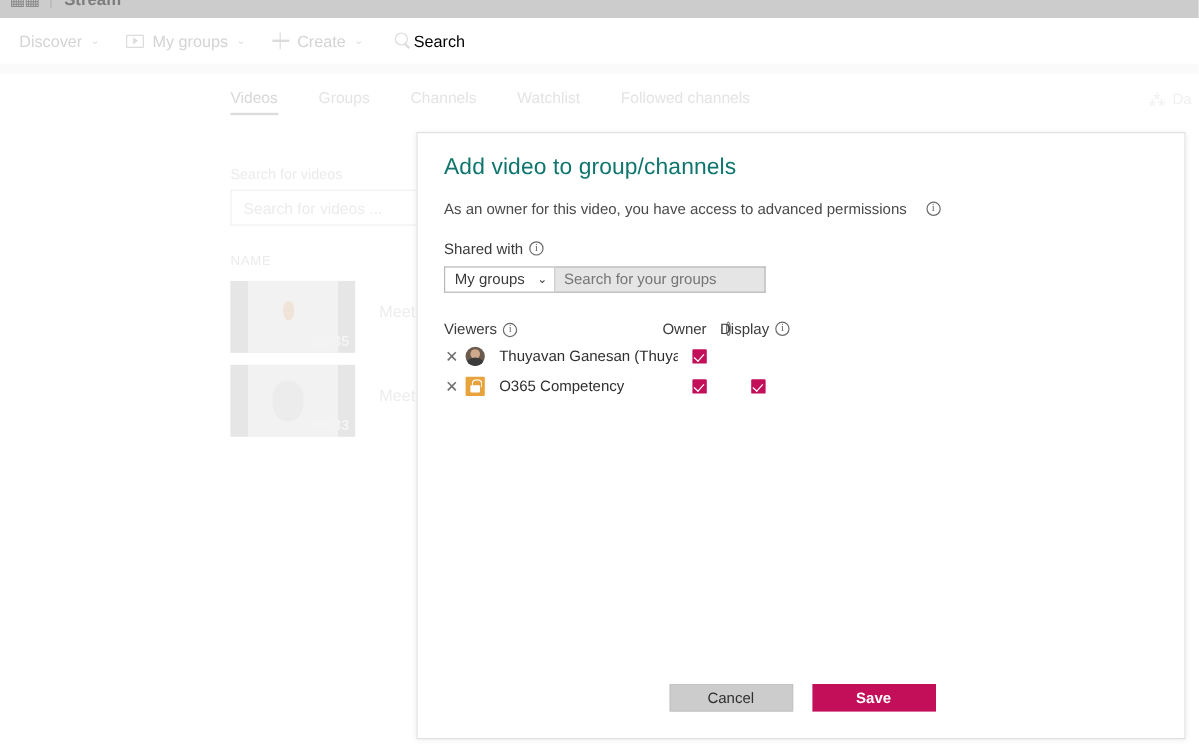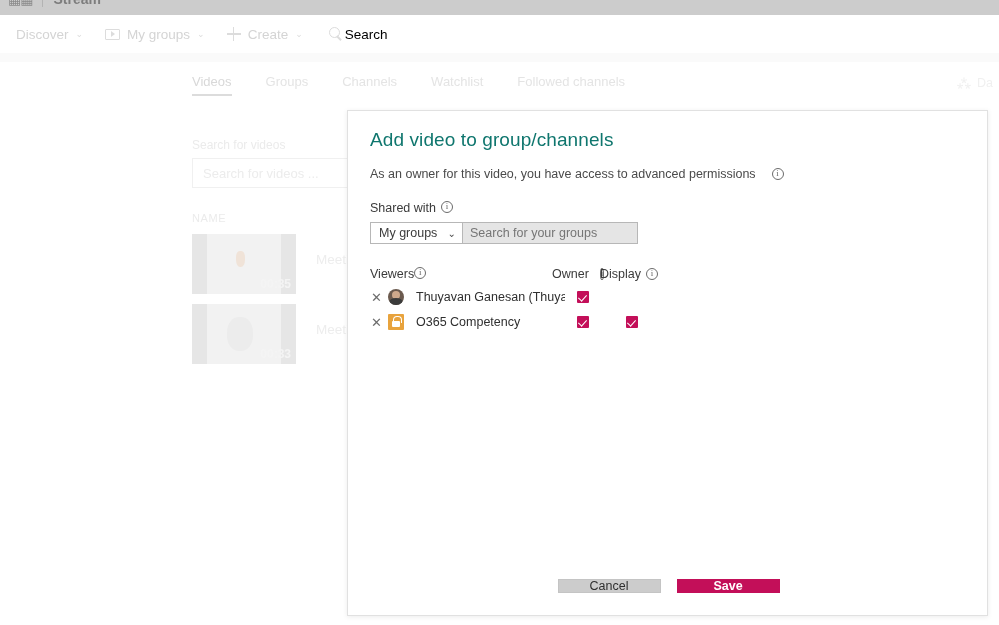--- a/index.html
+++ b/index.html
@@ -152,22 +152,22 @@
   .group-input {
     width: 175px; height: 22px; border: 1px solid #b7b7b7; border-left: none;
     background: #e5e5e5; display: flex; align-items: center; padding-left: 7px;
     font-size: 12.5px; color: #757575; cursor: text;
   }
 
   
   .viewers-head {
     display: flex; align-items: center; margin-top: 23px; font-size: 12.5px; color: #3b3b3b;
   }
-  .vh-viewers { display: flex; align-items: flex-start; width: 182px; }
-  .vh-owner { display: flex; align-items: center; gap: 11px; width: 48px; }
+  .vh-viewers { display: flex; align-items: flex-end; gap: 5px; width: 182px; }
+  .vh-owner { display: flex; align-items: center; gap: 16px; width: 48px; }
   .vh-display { display: flex; align-items: center; gap: 5px; }
   .viewer-row { display: flex; align-items: center; margin-top: 7px; height: 18px; }
   .x-btn {
     width: 13px; font-size: 13px; color: #6d6d6d; cursor: pointer;
     line-height: 1; text-align: center;
   }
   .av-wrap { width: 26px; display: flex; justify-content: center; }
   .avatar {
     width: 16px; height: 16px; border-radius: 50%; overflow: hidden;
     background: #6b5a4e; position: relative;
@@ -208,21 +208,21 @@
     border-width: 0 1.7px 1.7px 0; transform: rotate(42deg);
   }
   .cb-blank { width: 12px; height: 12px; }
 
   
   .dlg-footer {
     position: absolute; left: 0; bottom: 22px; width: 641px;
     display: flex; justify-content: center; gap: 16px;
   }
   .btn {
-    height: 14px; min-width: 103px; font-size: 12.5px; border: 1px solid transparent;
+    height: 23px; min-width: 103px; font-size: 12.5px; border: 1px solid transparent;
     display: flex; align-items: center; justify-content: center; cursor: pointer;
   }
   .btn-cancel { background: #cccccc; color: #2f2f2f; border-color: #c4c4c4; }
   .btn-save { background: #c30f59; color: #ffffff; font-weight: 600; }
 </style>
 </head>
 <body>
 
 <div class="page">
 

